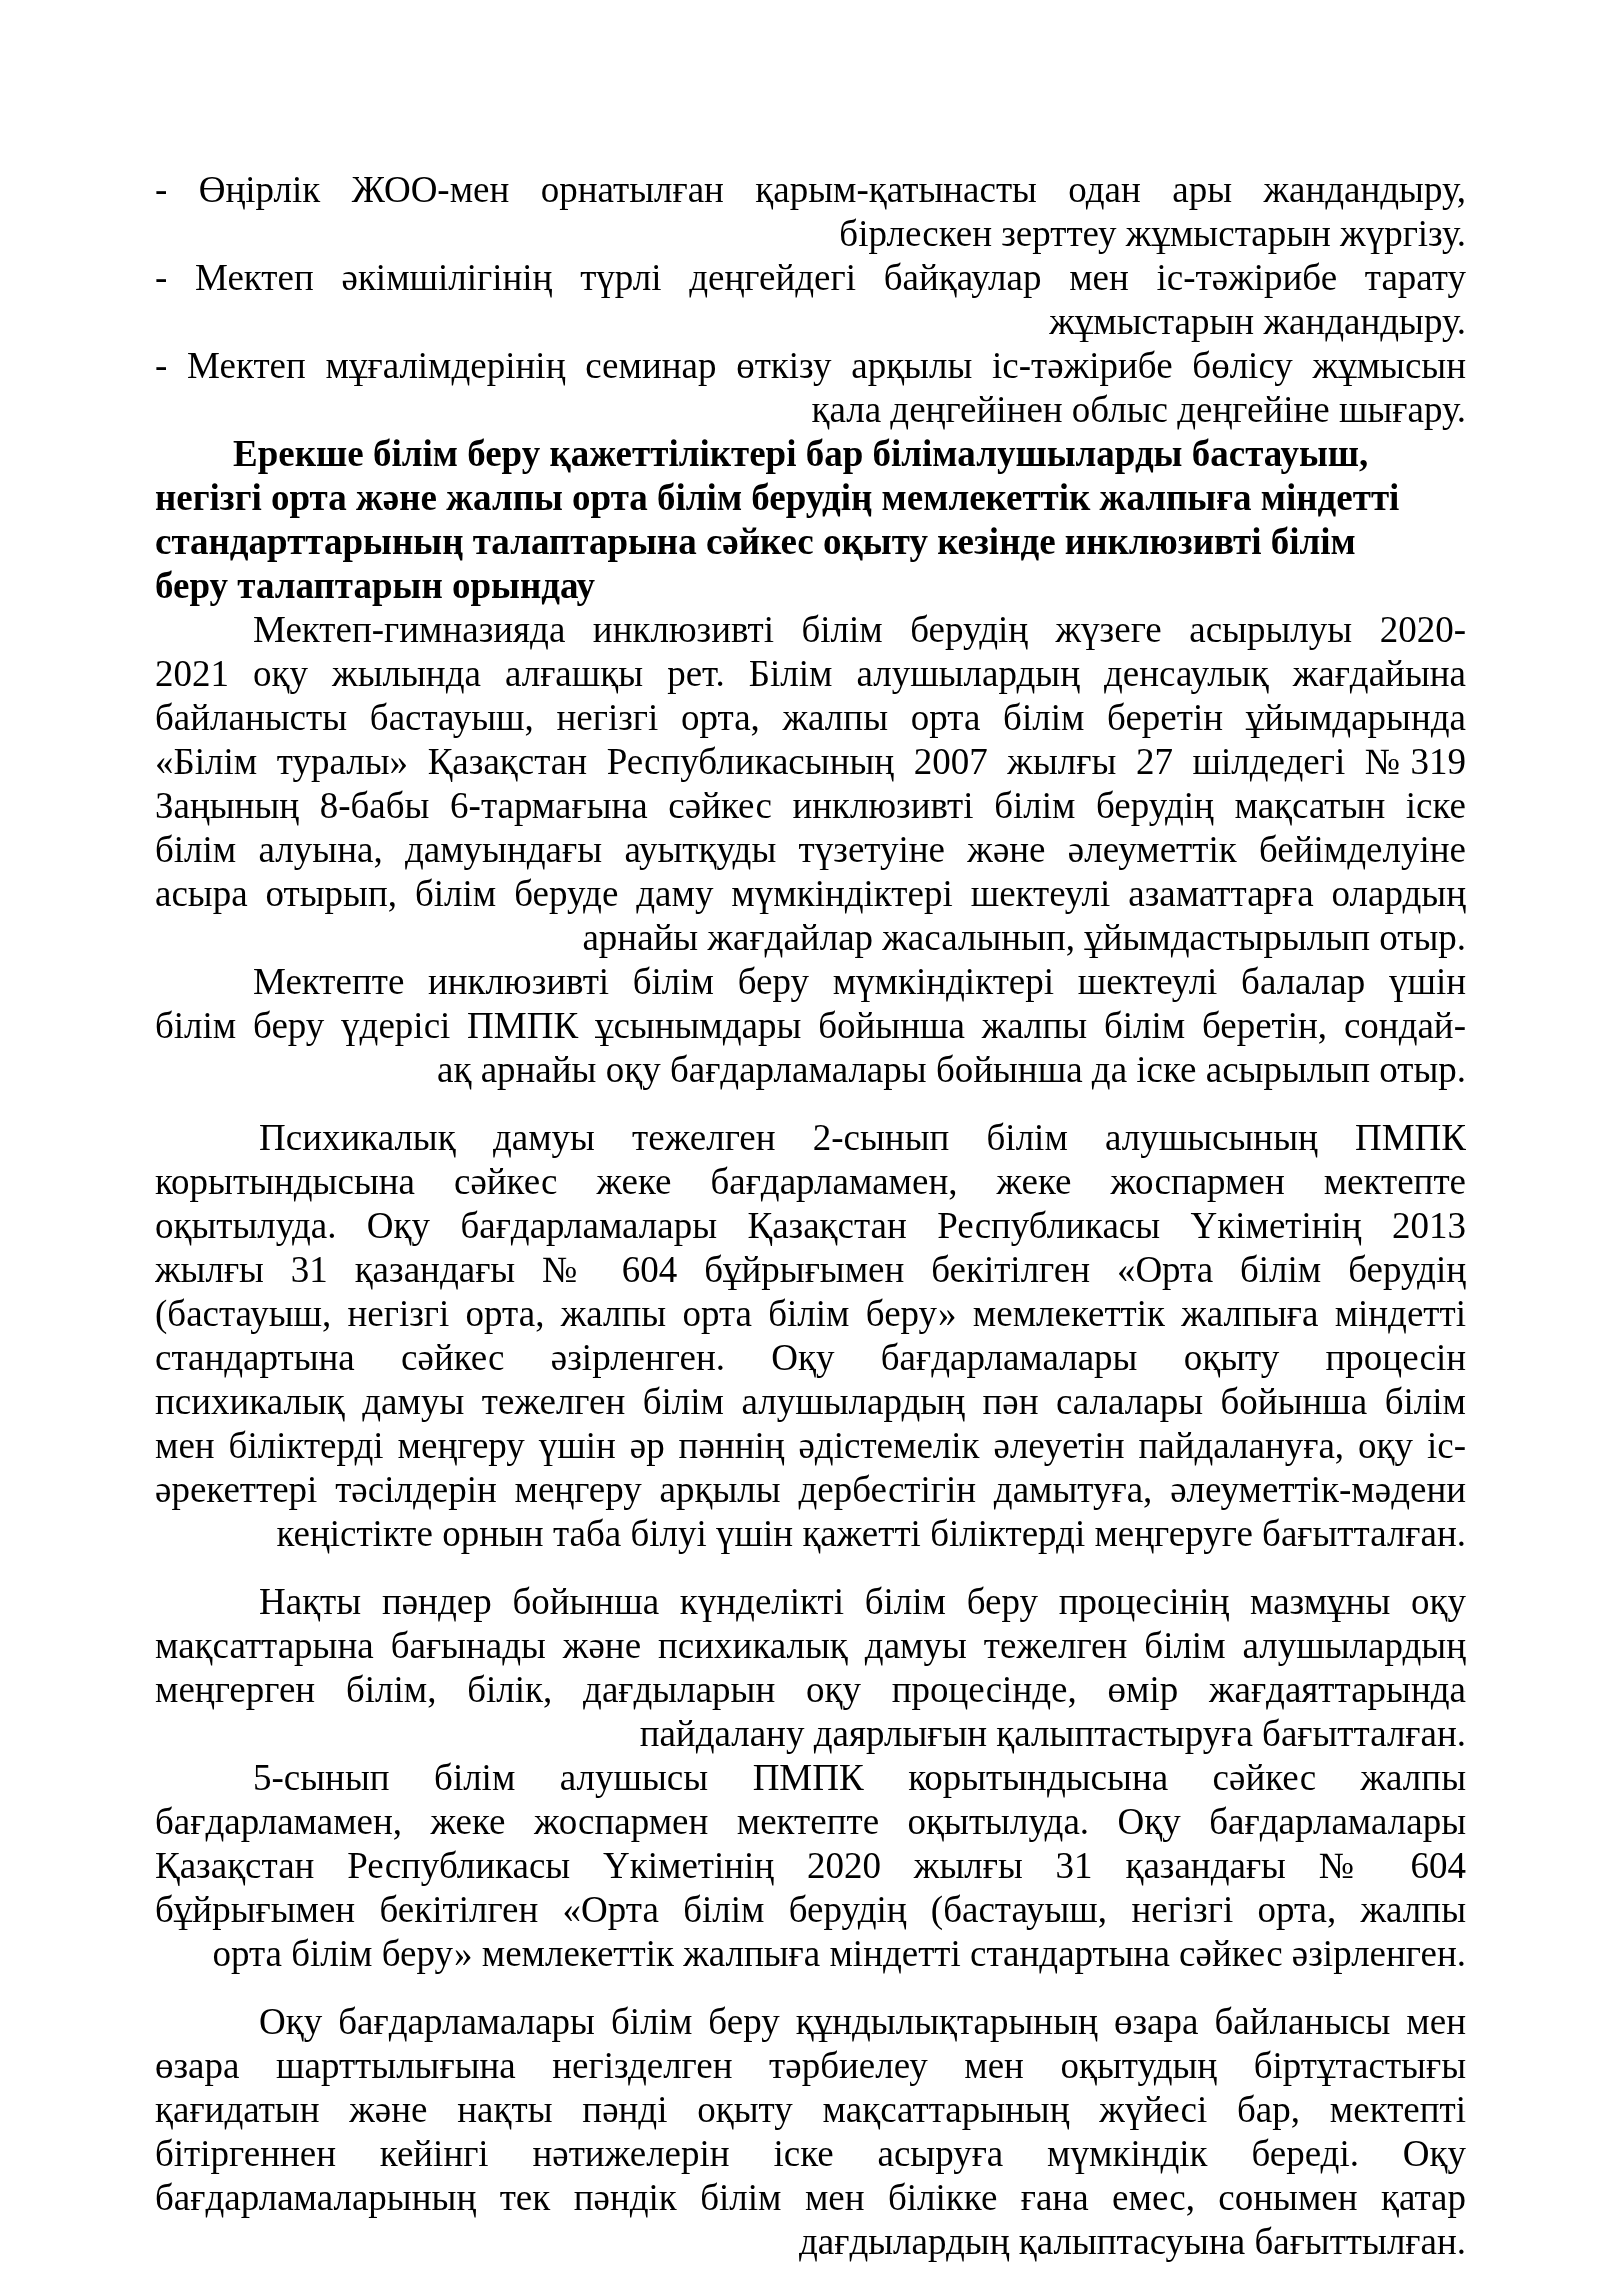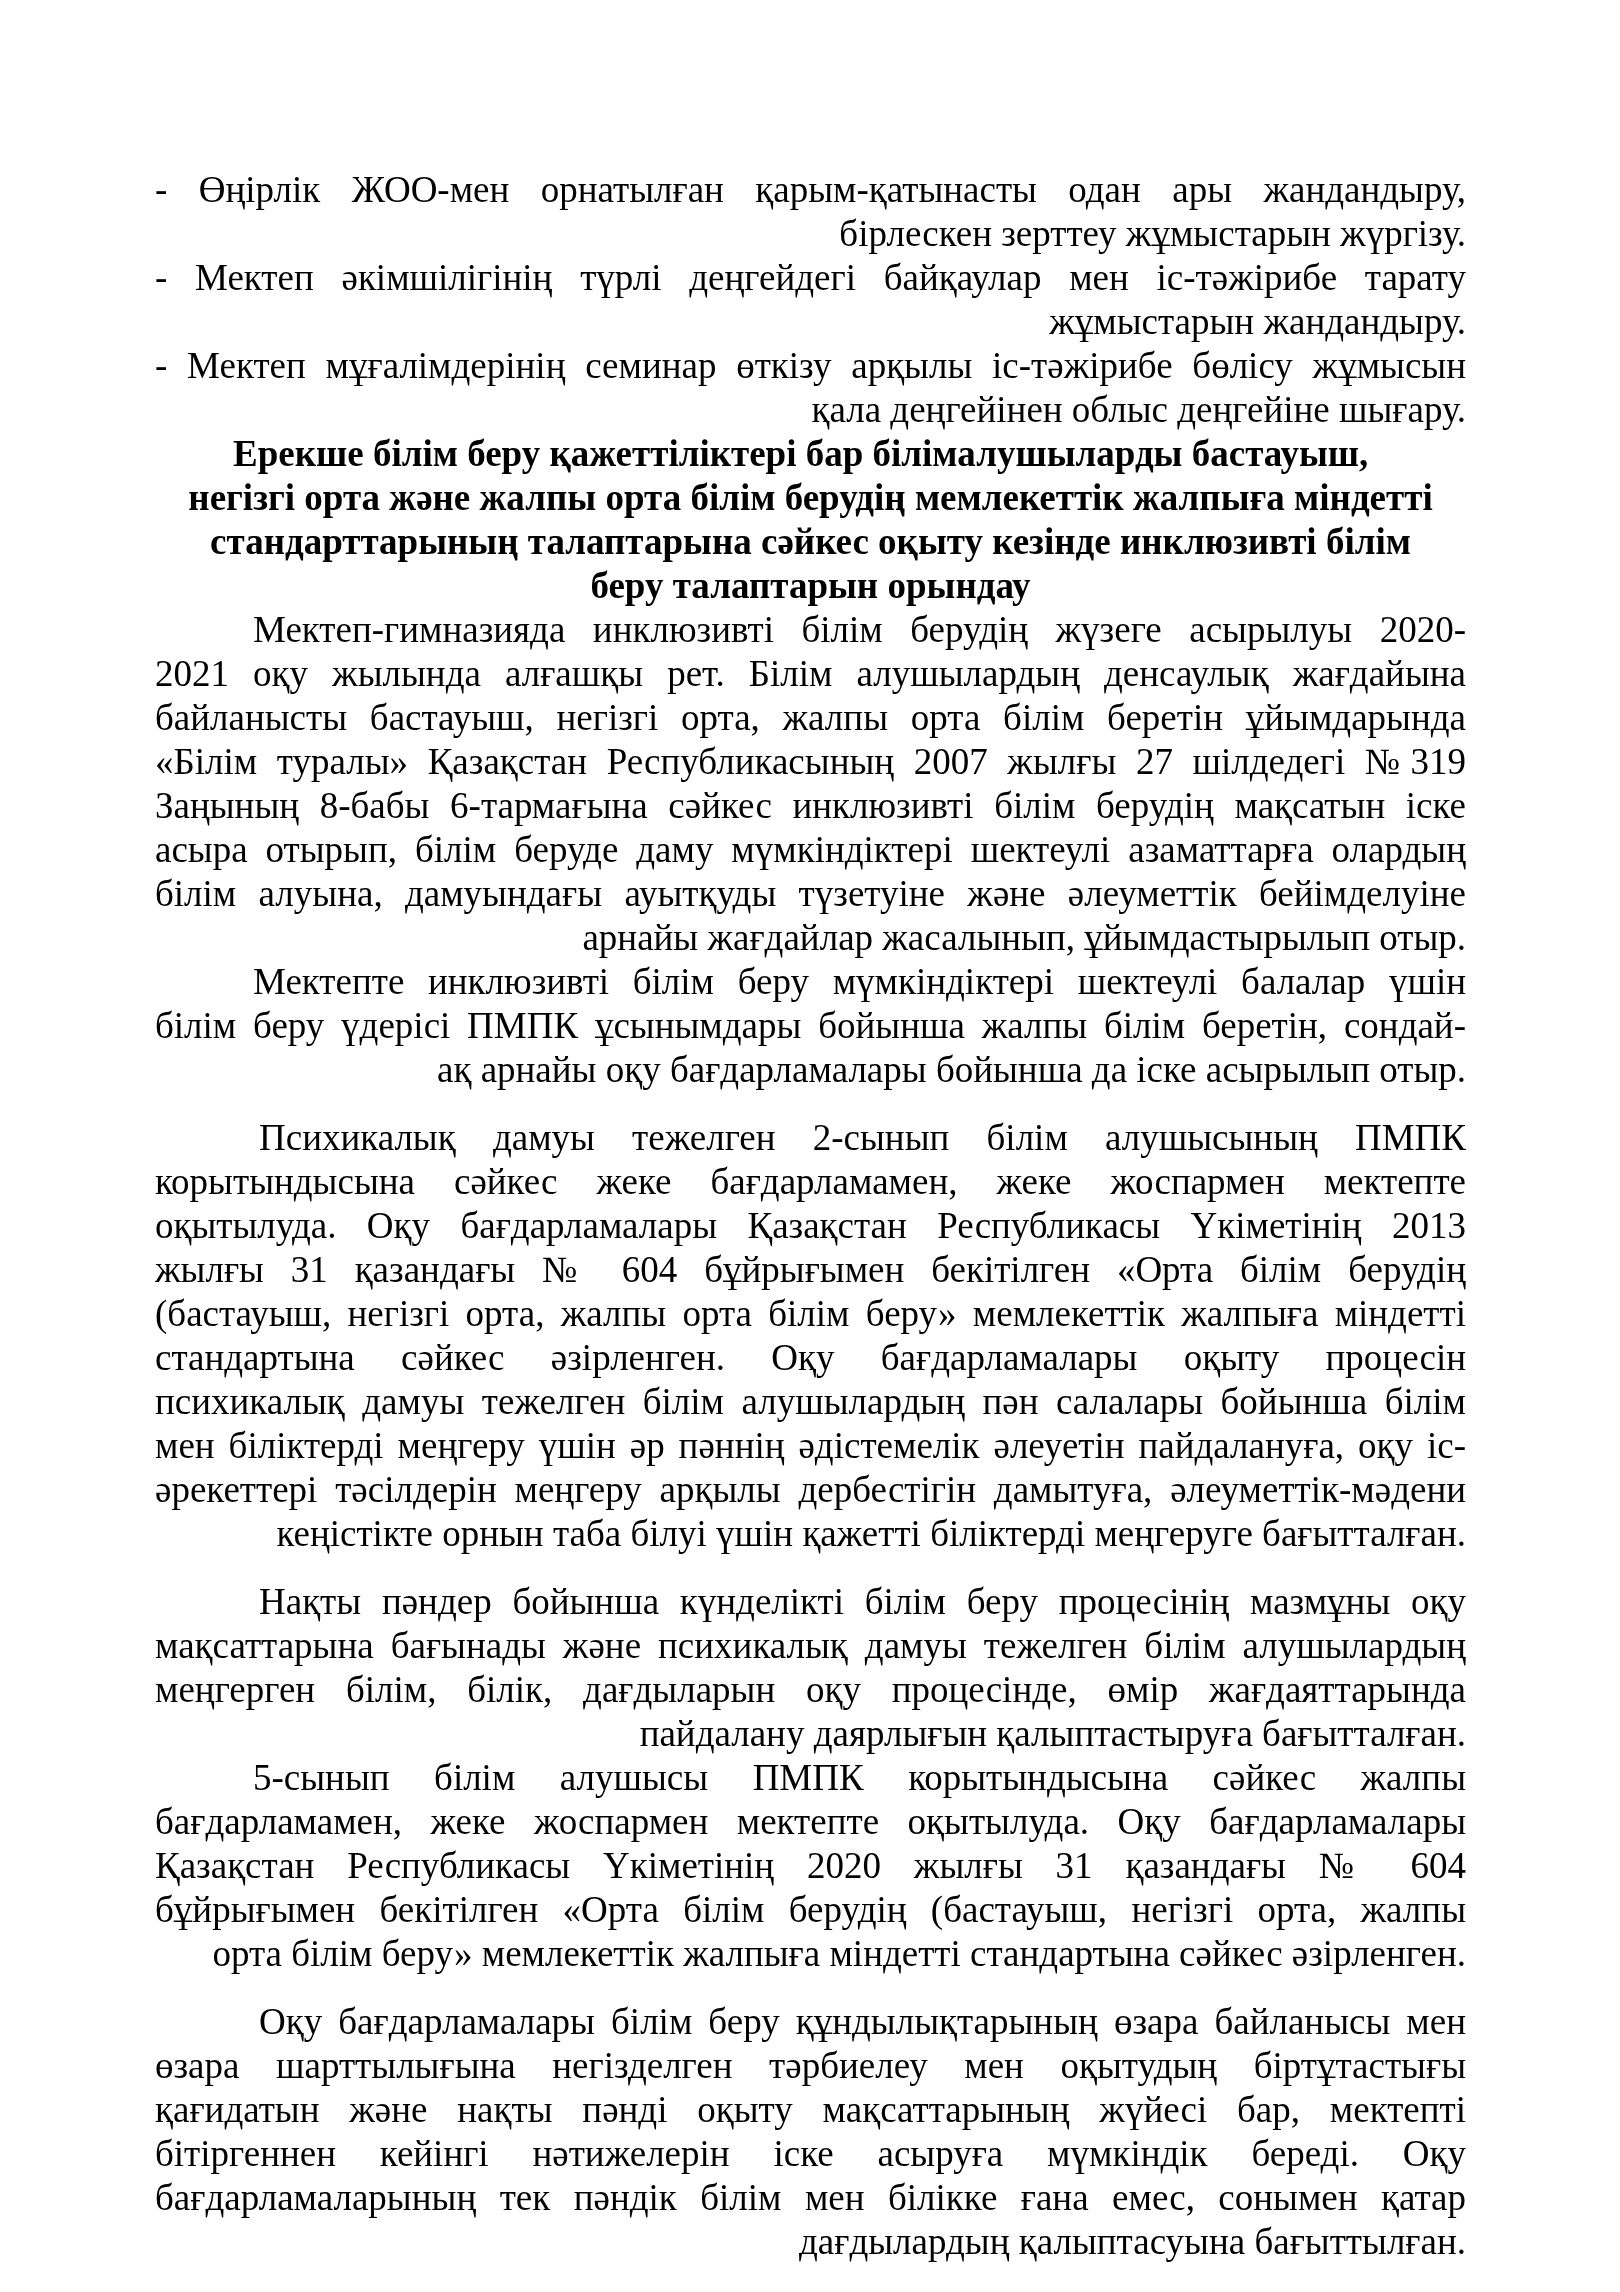--- a/index.html
+++ b/index.html
@@ -8,21 +8,21 @@
     position: absolute; left: 155px; top: 168px; width: 1311px;
     font-family: "Liberation Serif", "DejaVu Serif", serif;
     font-size: 37px; line-height: 44px; color: #000000;
   }
   .line { display: block; white-space: nowrap; height: 44px; }
   .j { text-align: justify; text-align-last: justify; white-space: normal; overflow: hidden; }
   .l { text-align: right; }
   .ind { padding-left: 98px; }
   .ind2 { padding-left: 104px; margin-top: 24px; }
   .heading { font-weight: bold; }
-  .heading .line { text-align: center; }
+  .heading .line { }
   .h-first { padding-left: 78px; text-align: left !important; }
 </style>
 </head>
 <body>
 
 <div class="page">
 
   <div>
     <span class="line j">- Өңірлік ЖОО-мен  орнатылған қарым-қатынасты одан ары жандандыру,</span>
     <span class="line l">бірлескен зерттеу жұмыстарын жүргізу.</span>
@@ -42,22 +42,22 @@
     <span class="line">стандарттарының талаптарына сәйкес оқыту кезінде инклюзивті білім</span>
     <span class="line">беру талаптарын орындау</span>
   </div>
 
   <div>
     <span class="line j ind">Мектеп-гимназияда инклюзивті білім берудің жүзеге асырылуы 2020-</span>
     <span class="line j">2021 оқу жылында алғашқы рет. Білім алушылардың денсаулық жағдайына</span>
     <span class="line j">байланысты бастауыш, негізгі орта, жалпы орта білім беретін ұйымдарында</span>
     <span class="line j">«Білім туралы» Қазақстан Республикасының 2007 жылғы 27 шілдедегі №319</span>
     <span class="line j">Заңының 8-бабы 6-тармағына сәйкес инклюзивті білім берудің мақсатын іске</span>
+    <span class="line j">білім алуына, дамуындағы ауытқуды түзетуіне және әлеуметтік бейімделуіне</span>
     <span class="line j">асыра отырып, білім беруде даму мүмкіндіктері шектеулі азаматтарға олардың</span>
-    <span class="line j">білім алуына, дамуындағы ауытқуды түзетуіне және әлеуметтік бейімделуіне</span>
     <span class="line l">арнайы жағдайлар жасалынып, ұйымдастырылып отыр.</span>
   </div>
 
   <div>
     <span class="line j ind">Мектепте инклюзивті білім беру мүмкіндіктері шектеулі балалар үшін</span>
     <span class="line j">білім беру үдерісі ПМПК ұсынымдары бойынша жалпы білім беретін, сондай-</span>
     <span class="line l">ақ арнайы оқу бағдарламалары бойынша да іске асырылып отыр.</span>
   </div>
 
   <div>

